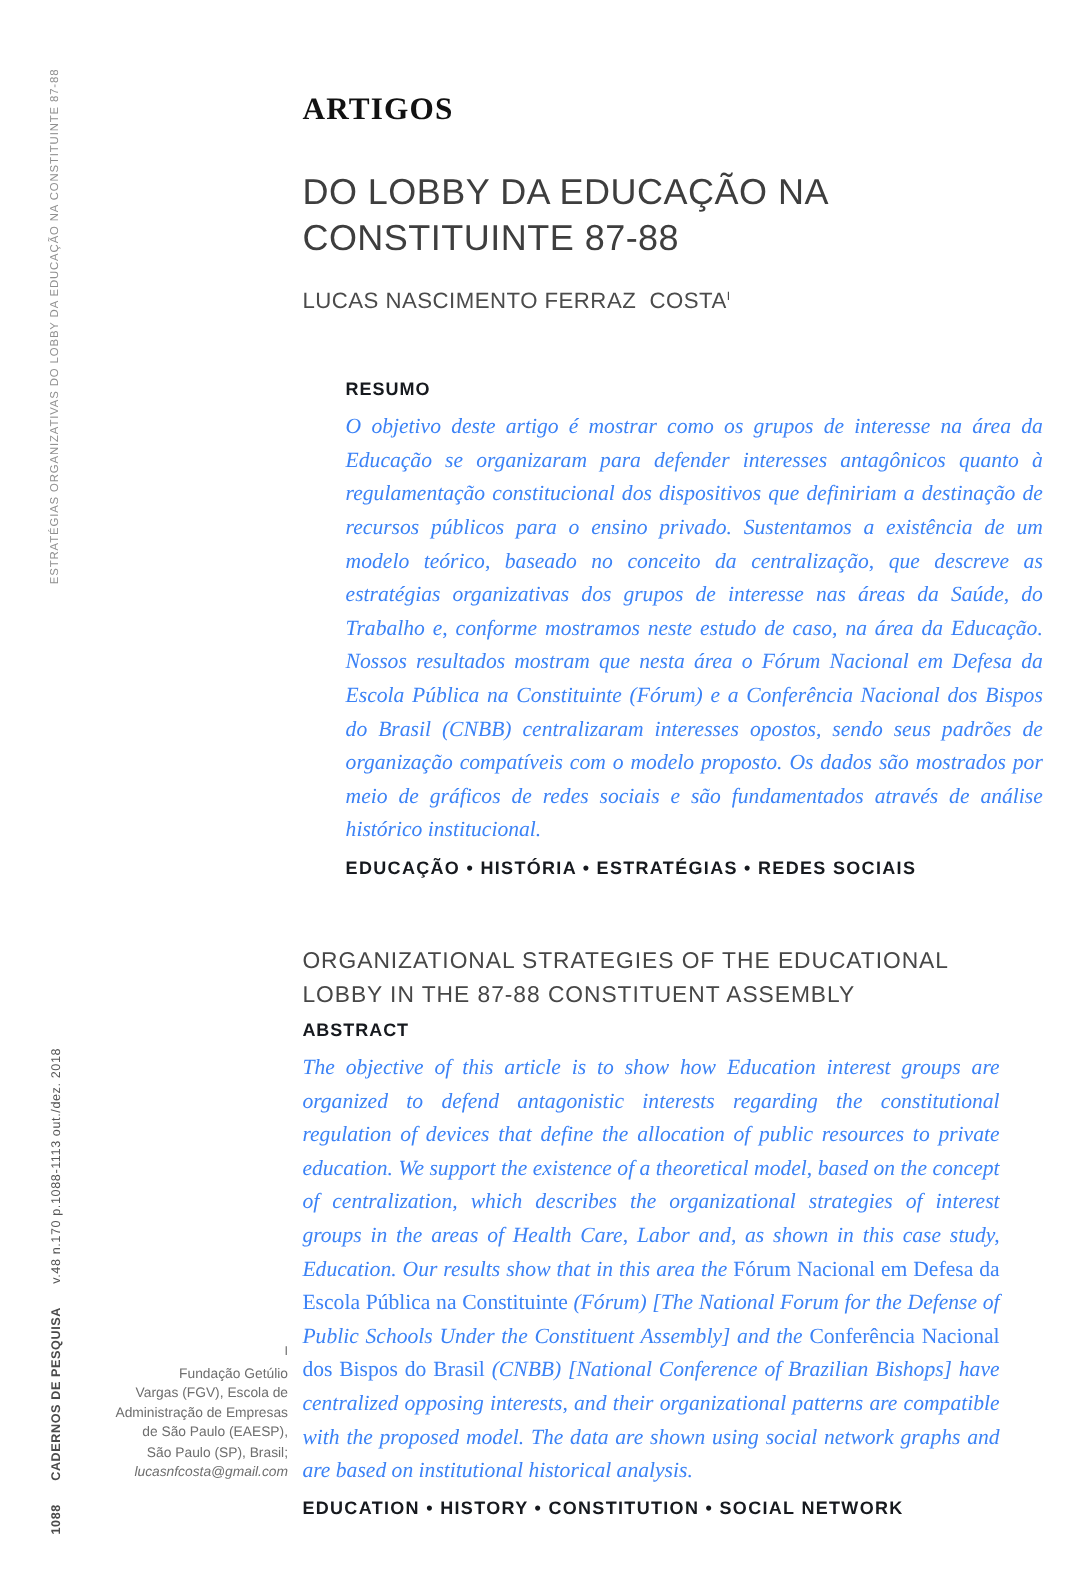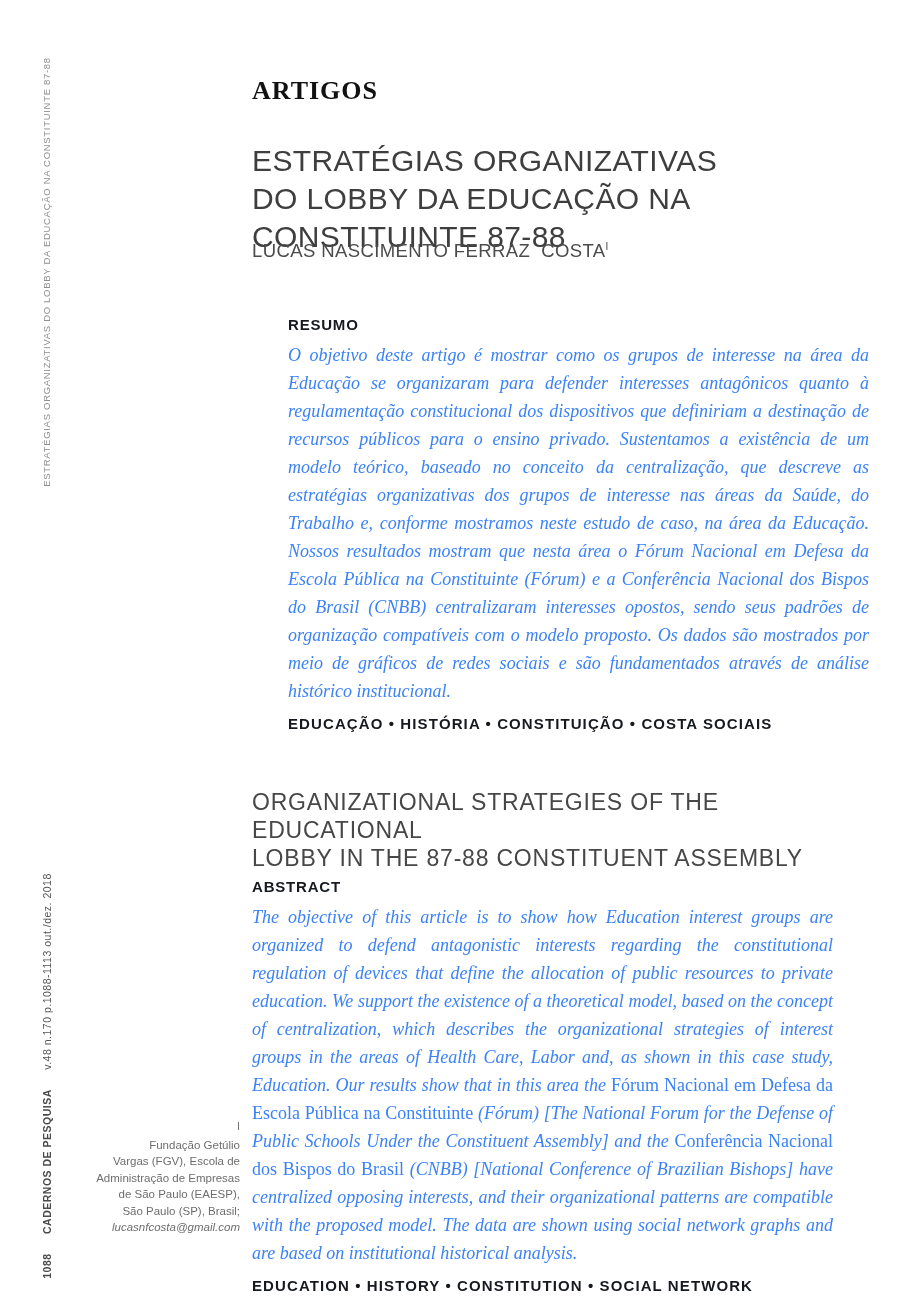--- a/index.html
+++ b/index.html
@@ -87,21 +87,21 @@
 
   .keywords {
     margin-top: 10px;
     font-size: 15px;
     font-weight: bold;
     letter-spacing: 1.1px;
     color: #16191e;
   }
 
   .en-title {
-    font-size: 23px;
+    font-size: 19px;
     line-height: 28px;
     letter-spacing: 0.8px;
     color: #474747;
     text-transform: uppercase;
     margin-bottom: 6px;
   }
 
   
   .footnote {
     position: absolute;
@@ -122,31 +122,30 @@
 
 <div class="v-strip journal-strip">
   <span class="seg bold">1088</span>
   <span class="seg bold">CADERNOS DE PESQUISA</span>
   <span class="seg">v.48 n.170 p.1088-1113 out./dez. 2018</span>
 </div>
 
 <div class="main-col section-label">ARTIGOS</div>
 
 <div class="main-col article-title">
-    <div>ESTRATÉGIAS ORGANIZATIVAS</div>
     <div>DO LOBBY DA EDUCAÇÃO NA</div>
     <div>CONSTITUINTE 87-88</div>
   </div>
 
 <div class="main-col author"><span>LUCAS NASCIMENTO FERRAZ  COSTA</span><sup>I</sup></div>
 
 <div class="main-col block-pt">
   <div class="abs-heading">RESUMO</div>
   <div class="abs-text">O objetivo deste artigo é mostrar como os grupos de interesse na área da Educação se organizaram para defender interesses antagônicos quanto à regulamentação constitucional dos dispositivos que definiriam a destinação de recursos públicos para o ensino privado. Sustentamos a existência de um modelo teórico, baseado no conceito da centralização, que descreve as estratégias organizativas dos grupos de interesse nas áreas da Saúde, do Trabalho e, conforme mostramos neste estudo de caso, na área da Educação. Nossos resultados mostram que nesta área o Fórum Nacional em Defesa da Escola Pública na Constituinte (Fórum) e a Conferência Nacional dos Bispos do Brasil (CNBB) centralizaram interesses opostos, sendo seus padrões de organização compatíveis com o modelo proposto. Os dados são mostrados por meio de gráficos de redes sociais e são fundamentados através de análise histórico institucional.</div>
-  <div class="keywords">EDUCAÇÃO • HISTÓRIA • CONSTITUIÇÃO • COSTA SOCIAIS</div>
+  <div class="keywords">EDUCAÇÃO • HISTÓRIA • ESTRATÉGIAS • REDES SOCIAIS</div>
 </div>
 
 <div class="main-col block-en">
   <div class="en-title">
       <div>ORGANIZATIONAL STRATEGIES OF THE EDUCATIONAL</div>
       <div>LOBBY IN THE 87-88 CONSTITUENT ASSEMBLY</div>
     </div>
   <div class="abs-heading">ABSTRACT</div>
   <div class="abs-text"><span>The objective of this article is to show how Education interest groups are organized to defend antagonistic interests regarding the constitutional regulation of devices that define the allocation of public resources to private education. We support the existence of a theoretical model, based on the concept of centralization, which describes the organizational strategies of interest groups in the areas of Health Care, Labor and, as shown in this case study, Education. Our results show that in this area the </span><span class="roman">Fórum Nacional em Defesa da Escola Pública na Constituinte </span><span>(Fórum) [The National Forum for the Defense of Public Schools Under the Constituent Assembly] and the </span><span class="roman">Conferência Nacional dos Bispos do Brasil </span><span>(CNBB) [National Conference of Brazilian Bishops] have centralized opposing interests, and their organizational patterns are compatible with the proposed model. The data are shown using social network graphs and are based on institutional historical analysis.</span></div>
   <div class="keywords">EDUCATION • HISTORY • CONSTITUTION • SOCIAL NETWORK</div>

